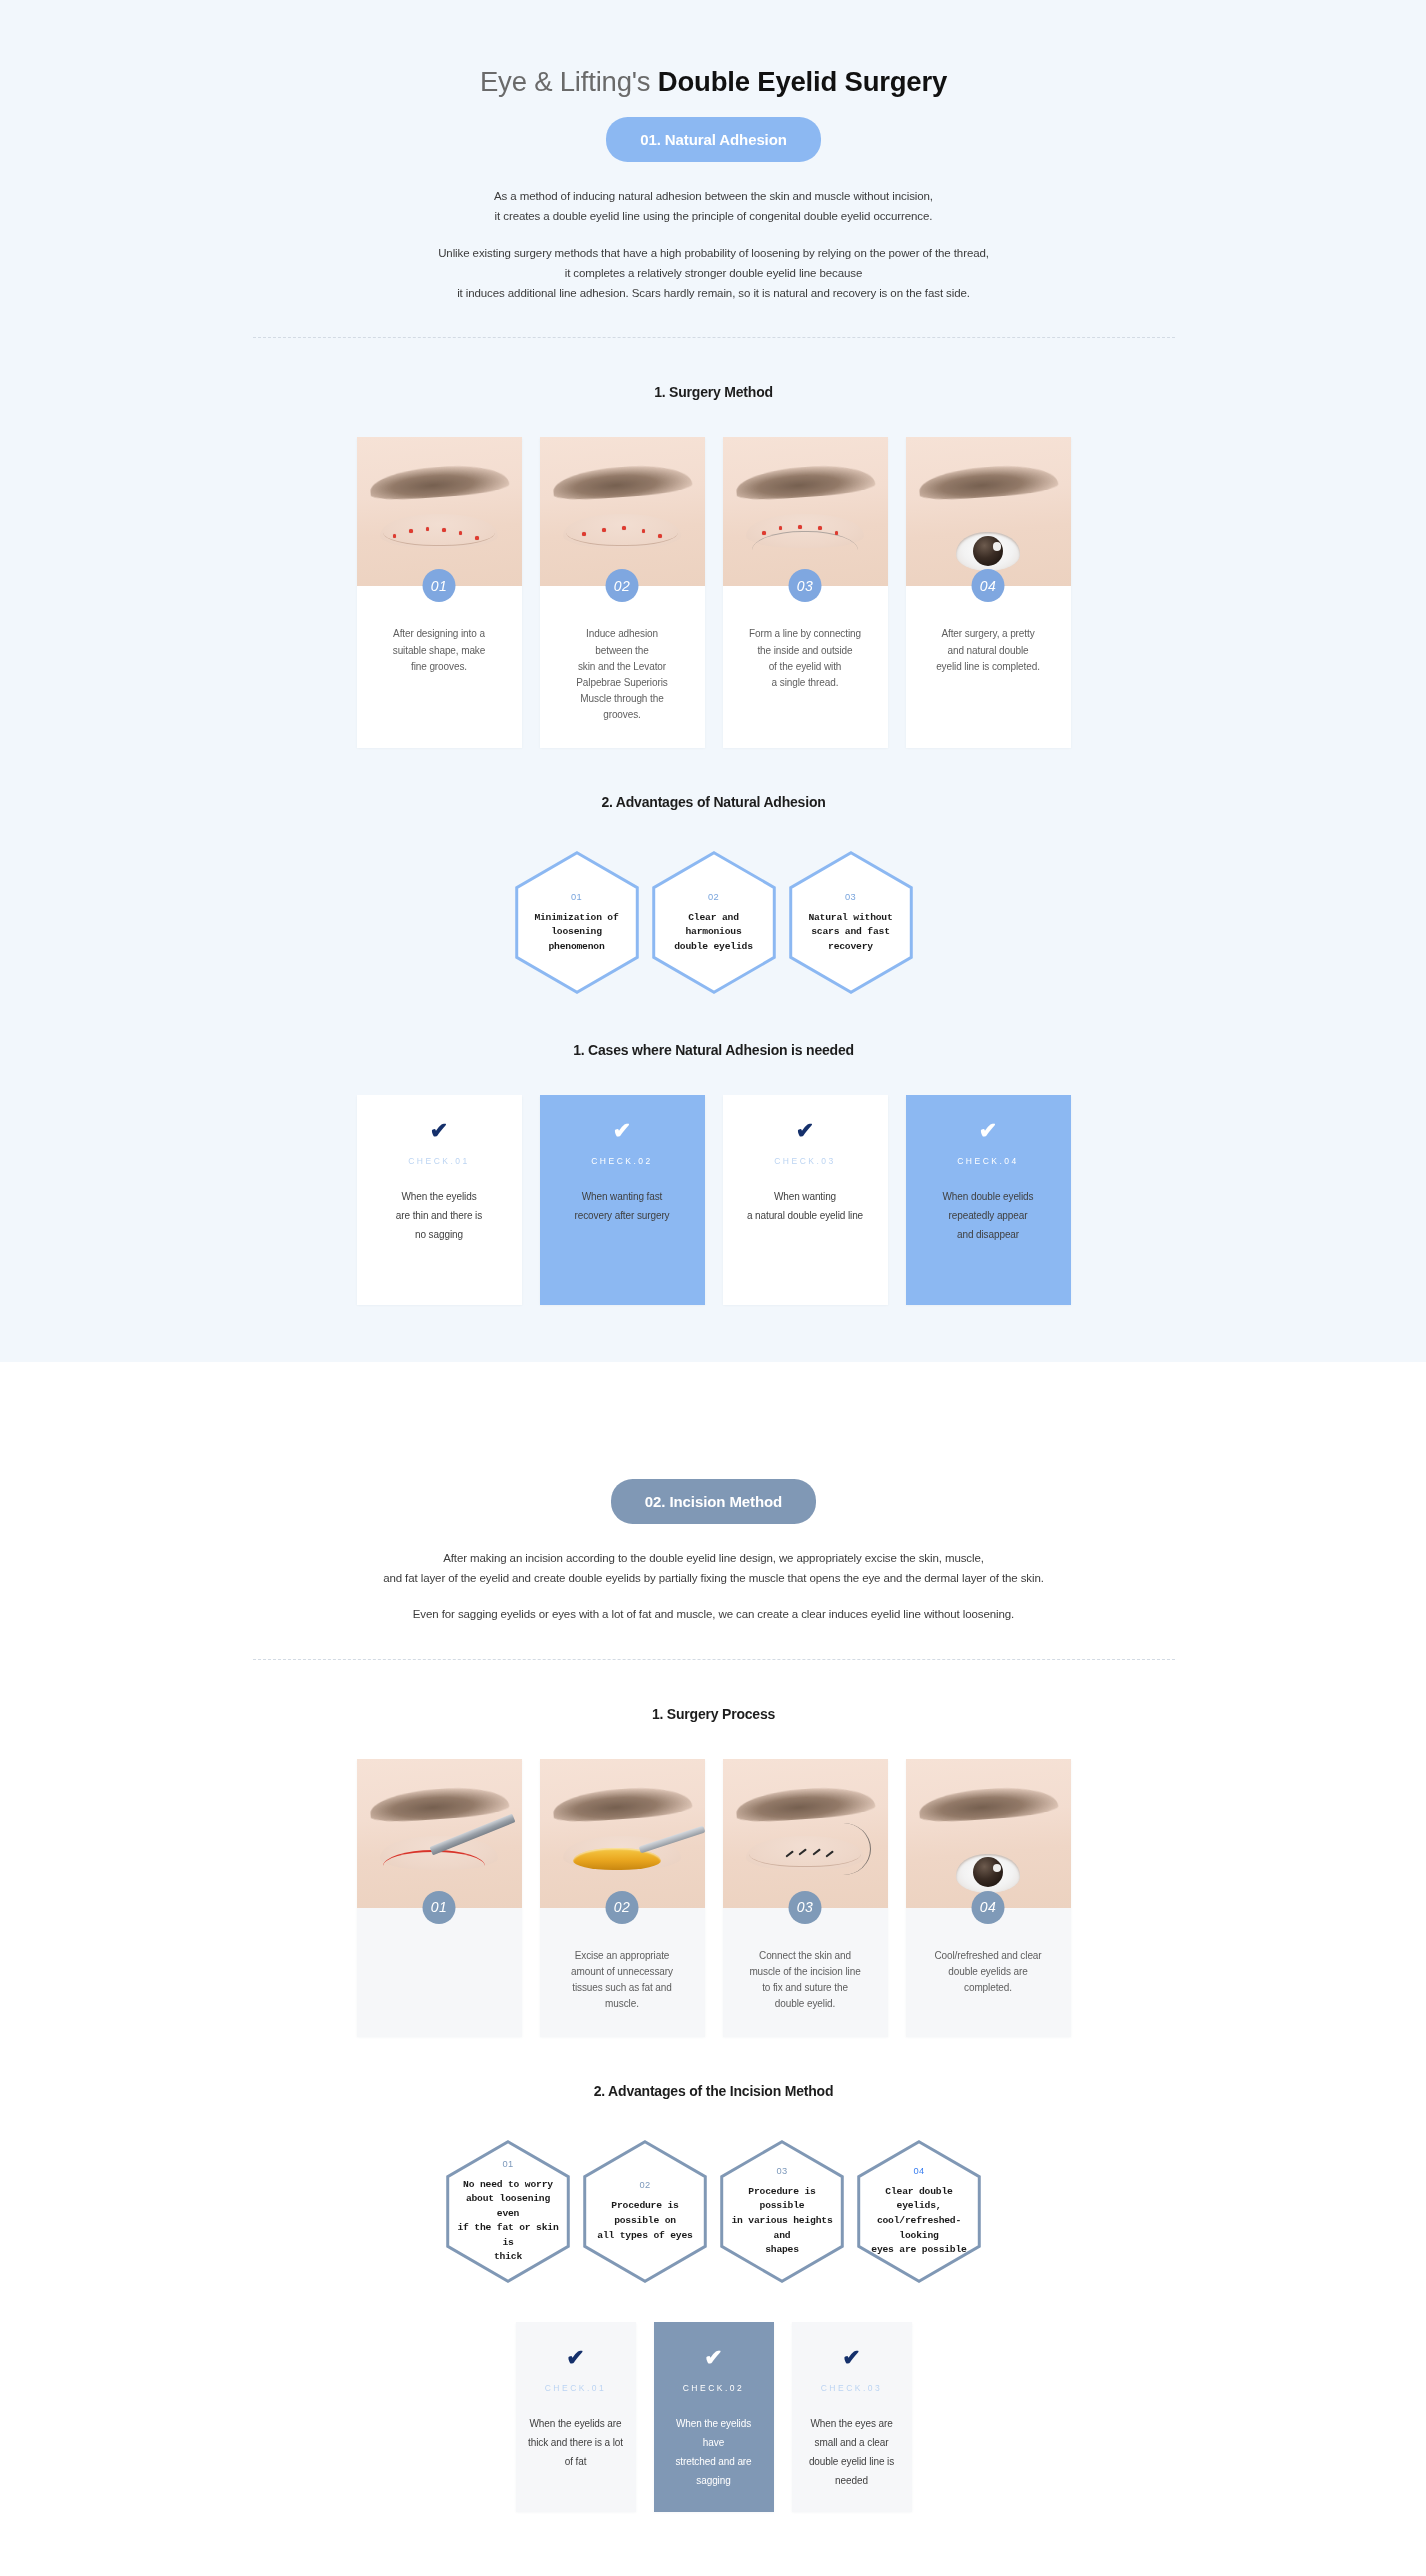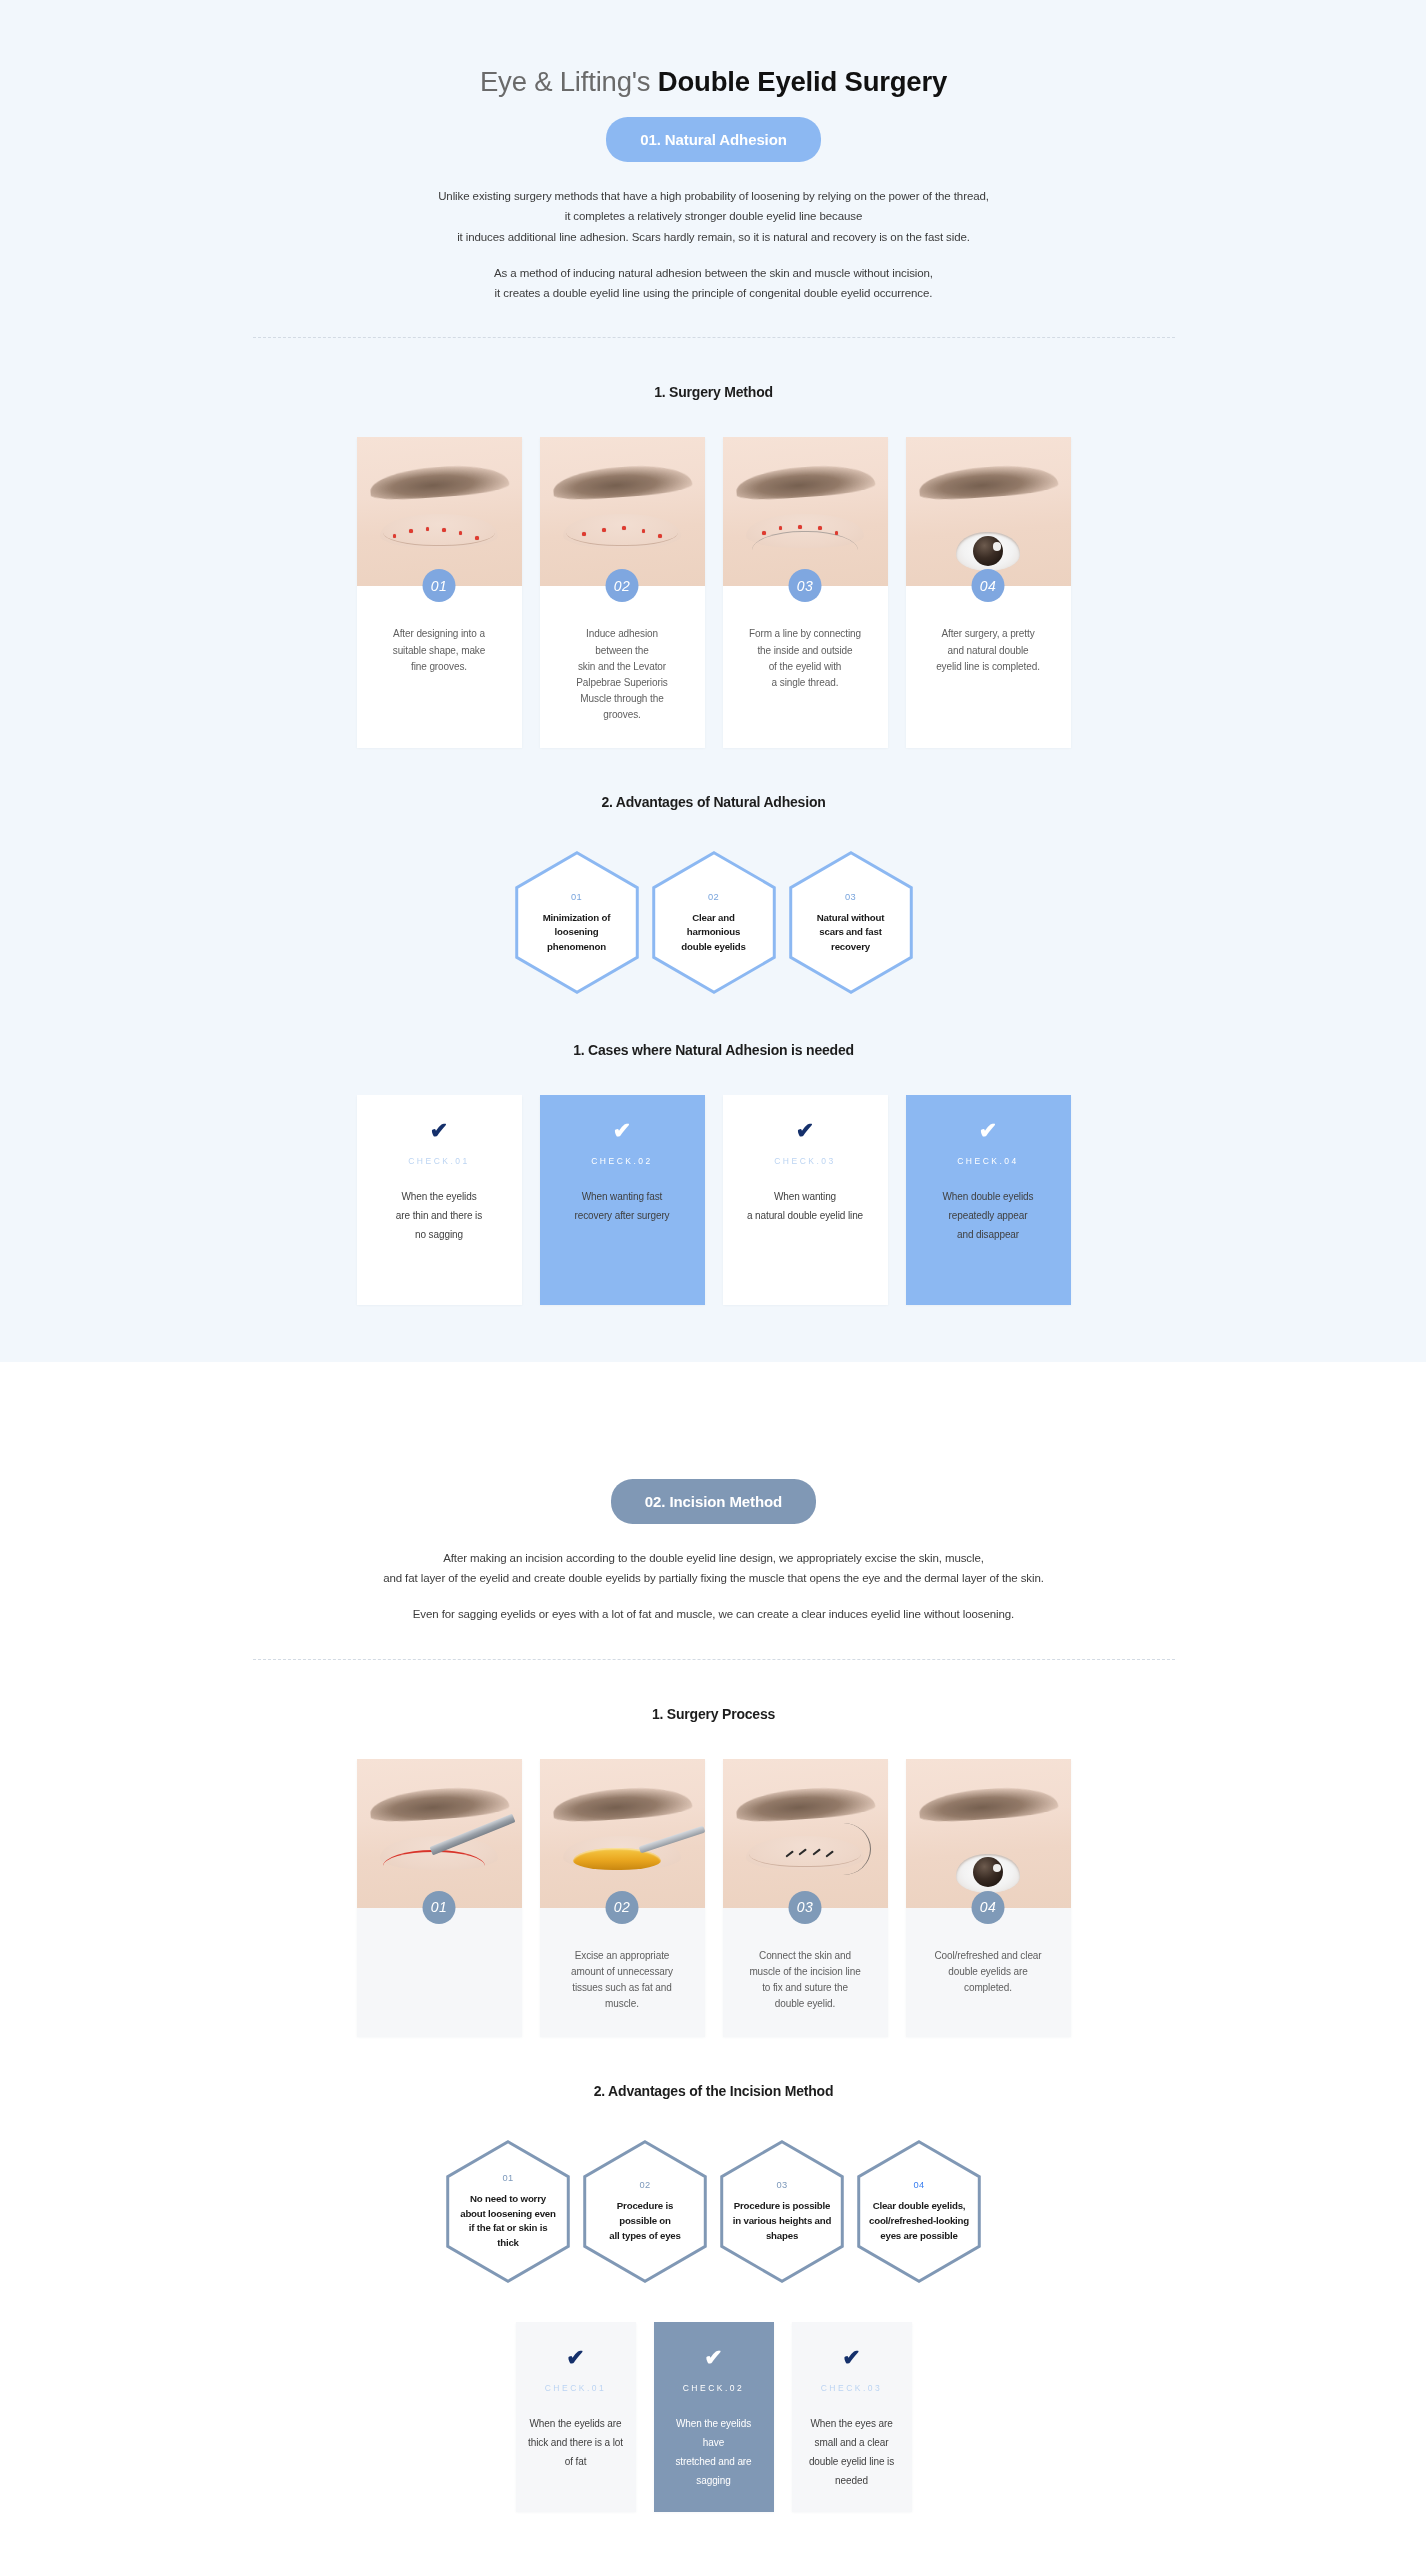--- a/index.html
+++ b/index.html
@@ -199,21 +199,21 @@
   }
   .hex svg{position:absolute;left:0;top:0;width:100%;height:100%;}
   .hex-inner{position:relative;z-index:2;text-align:center;padding:0 10.4px;}
   .hex-num{
     font-size:9.3px;letter-spacing:0.3px;margin-bottom:9px;
   }
   .hex-num--blue{color:#7aa5dd;}
   .hex-num--slate{color:#7d99bb;}
   .hex-num--accent{color:#3a7ff0;}
   .hex-label{
-    font-size:9.7px;font-weight:700;line-height:1.5;color:#1a1a1a;letter-spacing:-0.2px;
+    font-size:9.7px;font-weight:700;line-height:1.5;color:#1a1a1a;letter-spacing:-0.2px;font-family:Liberation Mono, monospace;
   }
 
   
   .checkrow{display:flex;justify-content:center;gap:18px;margin-top:37px;}
   .check-card{
     width:165px;min-height:210px;
     padding:25px 12px 22px;
     display:flex;flex-direction:column;align-items:center;
     box-shadow:0 0.7px 2.2px rgba(40,60,90,.06);
   }
@@ -249,22 +249,22 @@
 
       <h1 class="page-title">
         <span class="thin">Eye &amp; Lifting's </span><span class="strong">Double Eyelid Surgery</span>
       </h1>
 
       <div class="badge-wrap">
         <div class="badge badge--blue">01. Natural Adhesion</div>
       </div>
 
       <div class="lead">
+        <p>As a method of inducing natural adhesion between the skin and muscle without incision,<br>it creates a double eyelid line using the principle of congenital double eyelid occurrence.</p>
         <p>Unlike existing surgery methods that have a high probability of loosening by relying on the power of the thread,<br>it completes a relatively stronger double eyelid line because<br>it induces additional line adhesion. Scars hardly remain, so it is natural and recovery is on the fast side.</p>
-        <p>As a method of inducing natural adhesion between the skin and muscle without incision,<br>it creates a double eyelid line using the principle of congenital double eyelid occurrence.</p>
       </div>
 
       <hr class="divider">
 
       <h2 class="sub-title">1. Surgery Method</h2>
 
       <div class="steps">
 
         <div class="step-card">
           <div class="step-photo">

